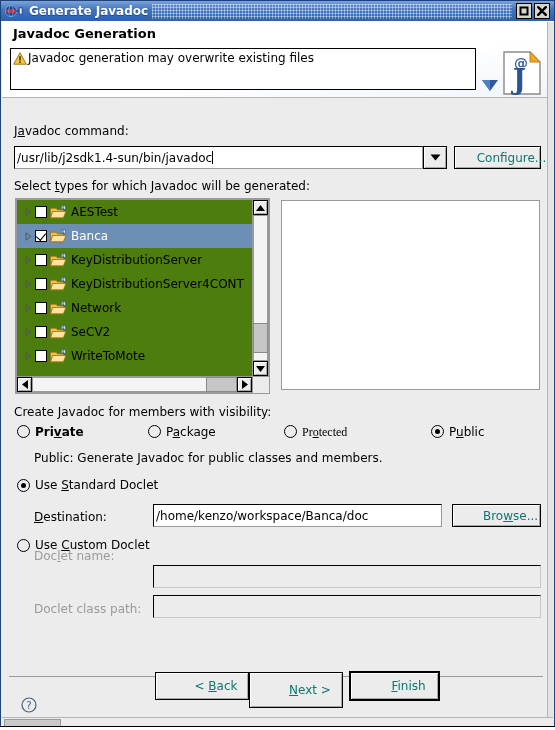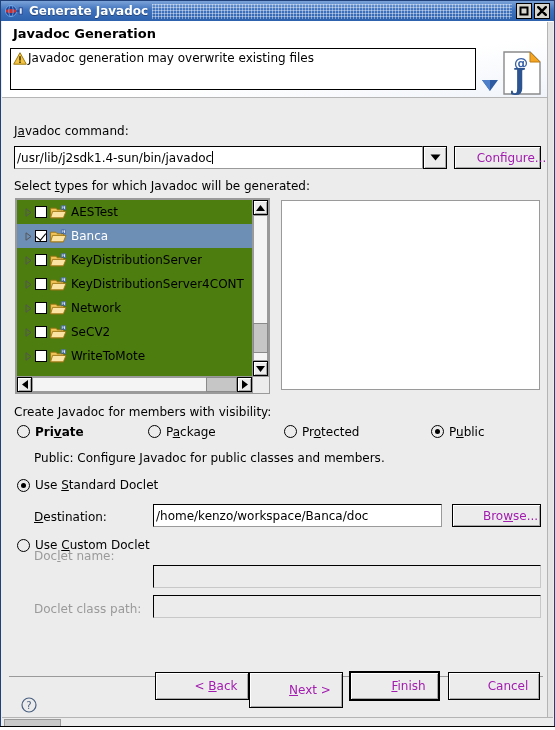--- a/index.html
+++ b/index.html
@@ -157,21 +157,21 @@
     position: absolute;
     box-sizing: border-box;
     background: #ececec;
     border: 1px solid #000;
     border-right-color: #000;
     border-bottom-color: #000;
     box-shadow: inset 1px 1px 0 #ffffff, inset -1px -1px 0 #a8a8a8;
     font-size: 12px;
     display: flex; align-items: center; justify-content: center;
     cursor: pointer;
-    color: #a21caf;
+    color: #0f766e;
     padding-left: 28px;
   }
   .btn.default { border-width: 2px; }
 
   .combo-arrow {
     position: absolute;
     box-sizing: border-box;
     background: #ececec;
     border: 1px solid #000;
     box-shadow: inset 1px 1px 0 #ffffff, inset -1px -1px 0 #a8a8a8;
@@ -578,30 +578,30 @@
     <span class="lbl" style="left:34px; top:404px;font-weight:bold;">
       <span>Pri</span><span class="u">v</span><span>ate</span>
     </span>
 
     <span class="radio" style="left:147px; top:404px;"></span>
     <span class="lbl" style="left:165px; top:404px;">
       <span>P</span><span class="u">a</span><span>ckage</span>
     </span>
 
     <span class="radio" style="left:283px; top:404px;"></span>
-    <span class="lbl" style="left:301px; top:404px;">
+    <span class="lbl" style="left:301px; top:404px;font-family:Liberation Serif, serif;">
       <span>Pr</span><span class="u">o</span><span>tected</span>
     </span>
 
     <span class="radio on" style="left:430px; top:404px;"></span>
     <span class="lbl" style="left:448px; top:404px;">
       <span>P</span><span class="u">u</span><span>blic</span>
     </span>
 
-    <span class="lbl" style="left:33px; top:430px;">Public: Configure Javadoc for public classes and members.</span>
+    <span class="lbl" style="left:33px; top:430px;">Public: Generate Javadoc for public classes and members.</span>
 
     <span class="radio on" style="left:16px; top:458px;"></span>
     <span class="lbl" style="left:34px; top:457px;">
       <span>Use </span><span class="u">S</span><span>tandard Doclet</span>
     </span>
 
     <span class="lbl" style="left:33px; top:489px;">
       <span class="u">D</span><span>estination:</span>
     </span>
     <div class="textfield" style="left:152px; top:483px; width:289px; height:23px;">
@@ -641,23 +641,20 @@
 
     <div class="btn" style="left:154px; top:651px; width:94px; height:28px;">
       <span>&lt; <span class="u">B</span>ack</span>
     </div>
     <div class="btn" style="left:248px; top:651px; width:94px; height:36px;">
       <span><span class="u">N</span>ext &gt;</span>
     </div>
     <div class="btn default" style="left:348px; top:650px; width:91px; height:30px;">
       <span><span class="u">F</span>inish</span>
     </div>
-    <div class="btn" style="left:447px; top:651px; width:92px; height:28px;">
-      <span>Cancel</span>
-    </div>
 
     <div class="outer-vsb"></div>
     <div class="outer-hsb">
       <div class="outer-hsb-thumb"></div>
     </div>
   </div>
 
   <div class="bottom-line"></div>
 </div>
 

